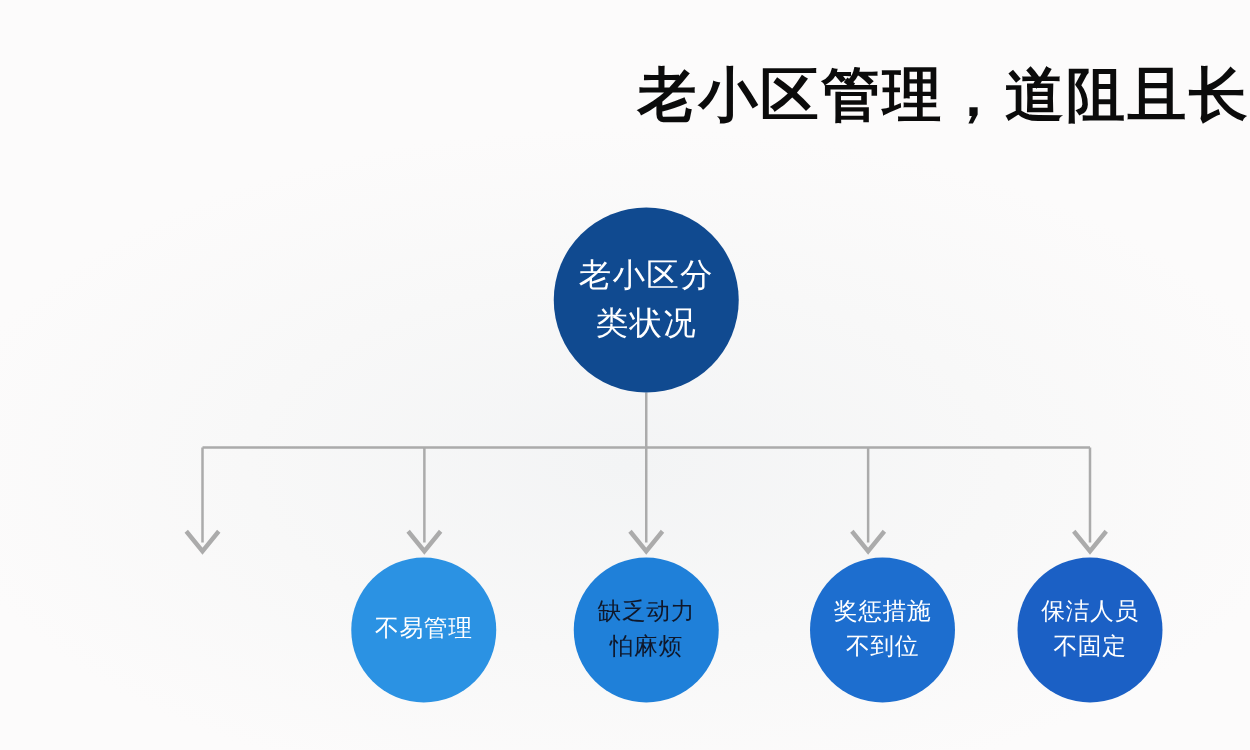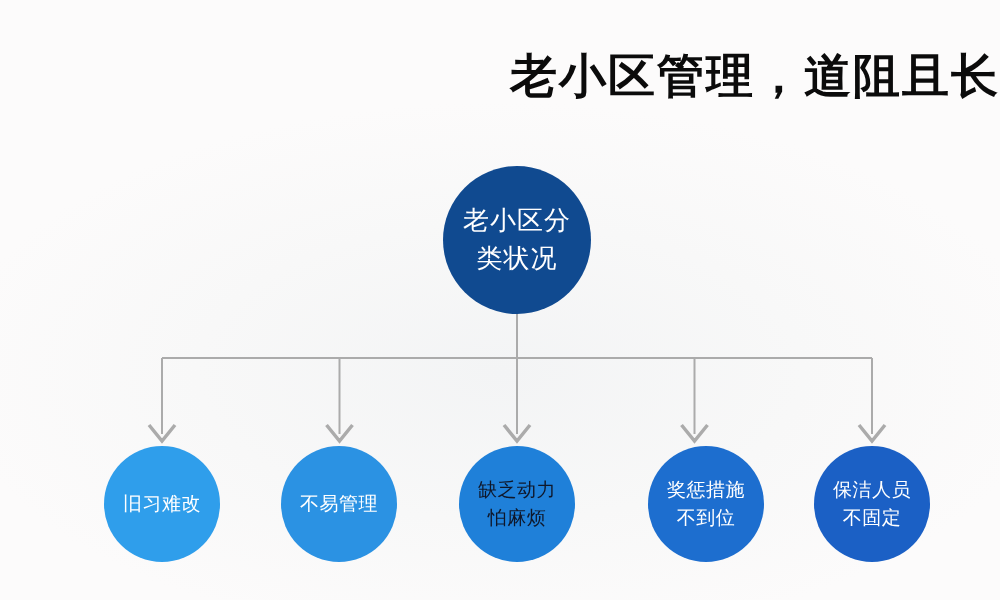--- a/index.html
+++ b/index.html
@@ -56,23 +56,20 @@
                M681.5 425 L694.5 441 L707.5 425
                M859 425 L872 441 L885 425"></path>
     </g>
   </svg>
 
   <div class="node root-node" style="background: rgb(16, 74, 144); color: rgb(255, 255, 255);">
     <span>老小区分</span>
     <span>类状况</span>
   </div>
 
-  <div class="node cause-node cause-0" style="background: rgb(47, 158, 235); color: rgb(255, 255, 255);">
-    <span>旧习难改</span>
-  </div>
 
   <div class="node cause-node cause-1" style="background: rgb(43, 146, 227); color: rgb(255, 255, 255);">
     <span>不易管理</span>
   </div>
 
   <div class="node cause-node cause-2" style="background: rgb(31, 128, 217); color: #0f172a; justify-content: center;">
     <span>缺乏动力</span>
     <span>怕麻烦</span>
   </div>
 

